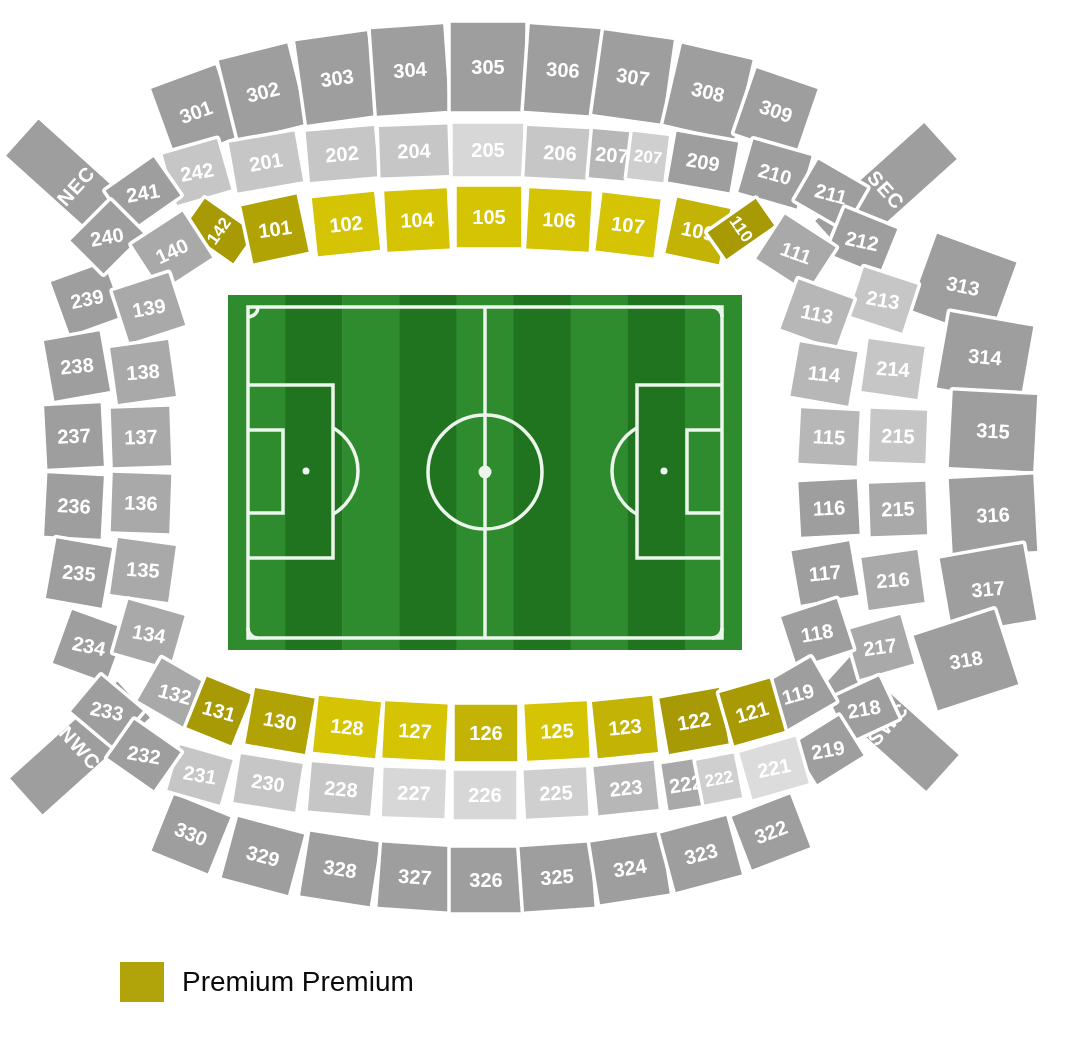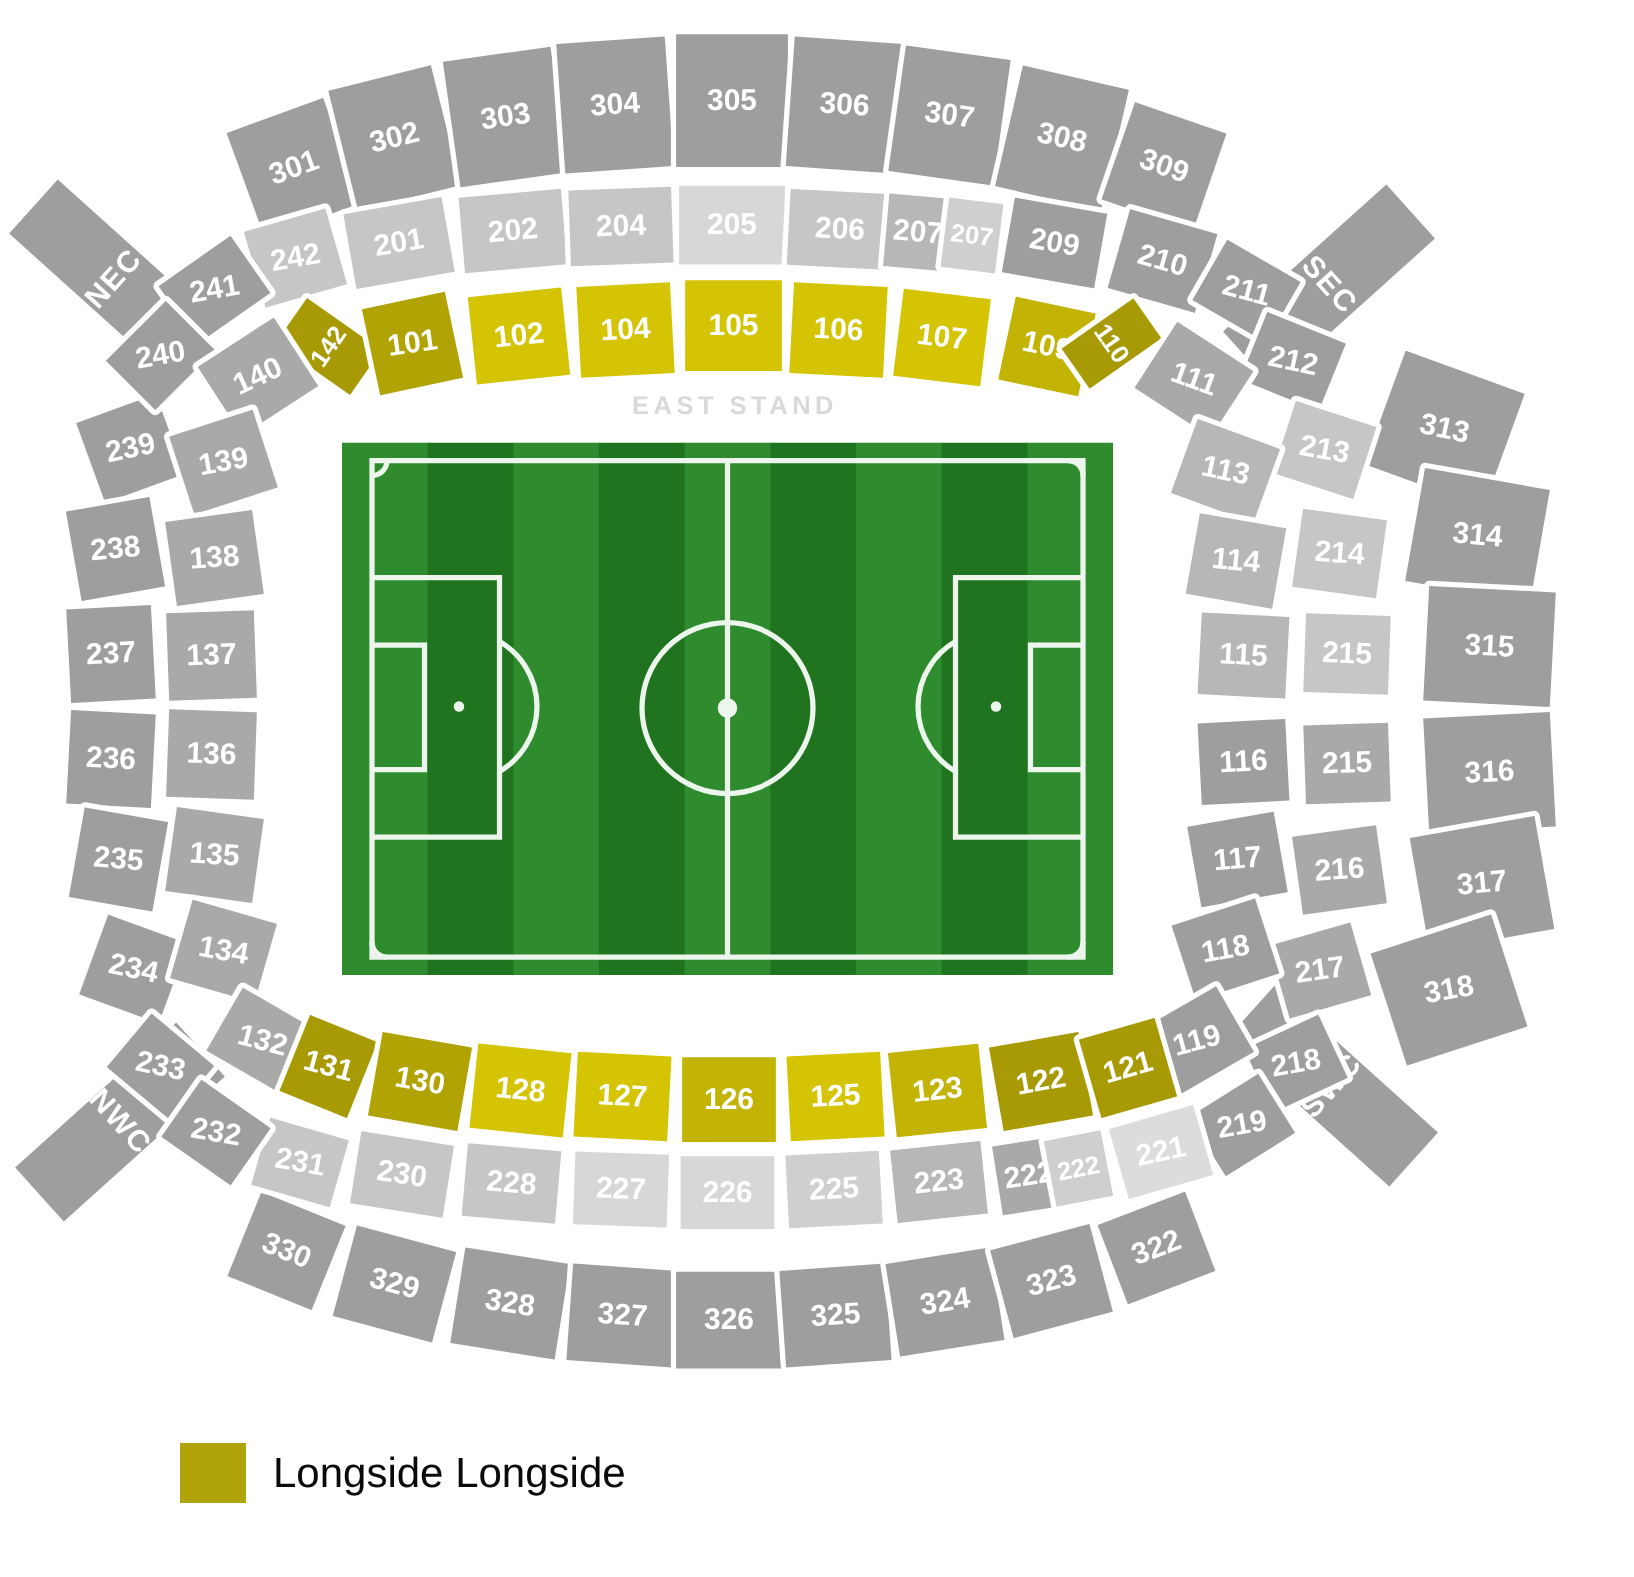--- a/index.html
+++ b/index.html
@@ -457,18 +457,17 @@
         <g transform="translate(694,721) rotate(-10)">
           <rect x="-32" y="-30" width="64" height="60" rx="2" fill="#a79a04" stroke="#ffffff" stroke-width="3.5"></rect>
           <text text-anchor="middle" dominant-baseline="central" font-size="20">122</text>
         </g>
         <g transform="translate(752,712) rotate(-16)">
           <rect x="-28" y="-29" width="56" height="58" rx="2" fill="#a79a04" stroke="#ffffff" stroke-width="3.5"></rect>
           <text text-anchor="middle" dominant-baseline="central" font-size="20">121</text>
         </g>
       </g>
   </svg>
-  <div class="stand-label">EAST STAND</div>
   <div class="legend">
     <div class="legend-swatch" style="background: rgb(177, 164, 11);"></div>
-    <div class="legend-label">Longside Longside</div>
+    <div class="legend-label">Premium Premium</div>
   </div>
 </div>
 
 </body></html>

